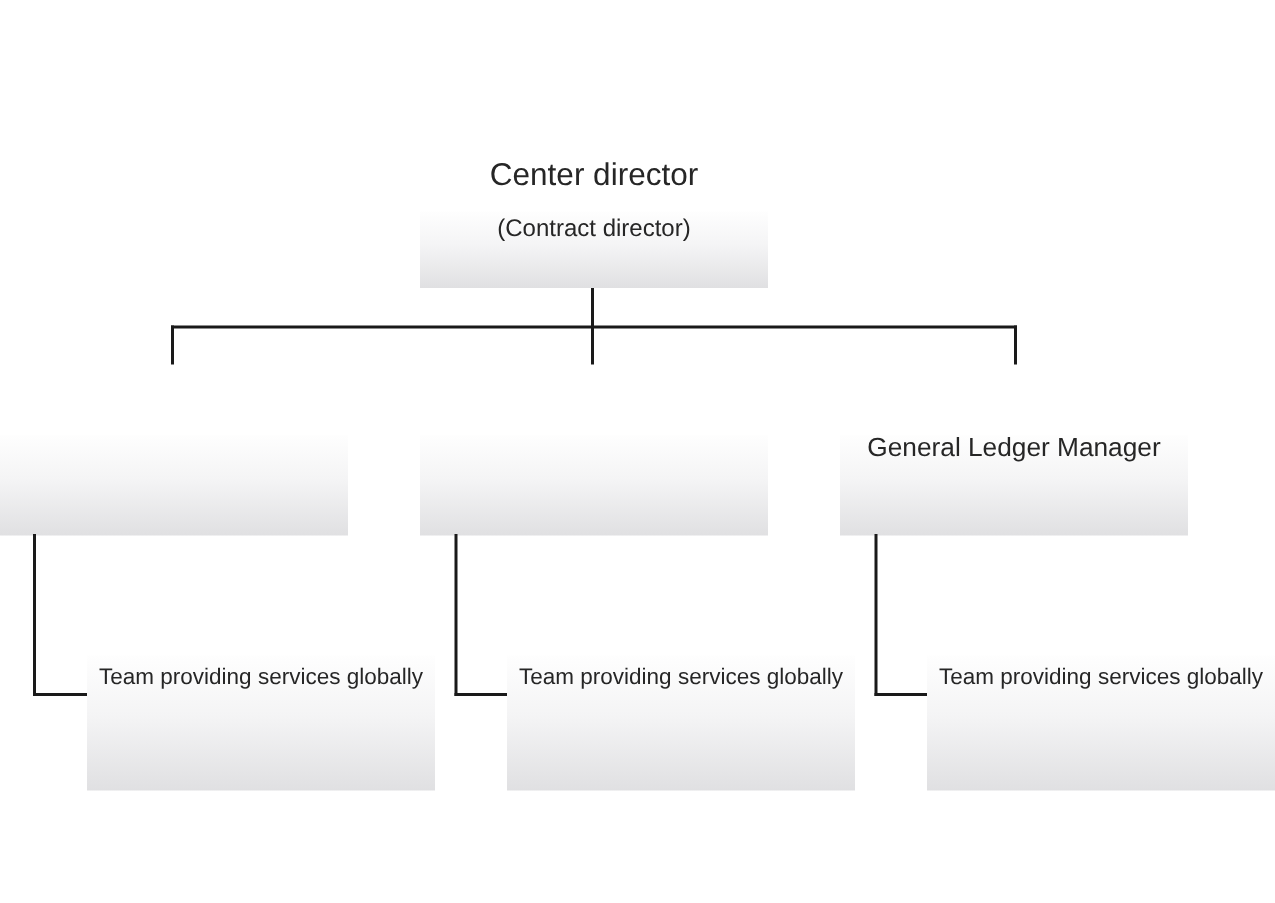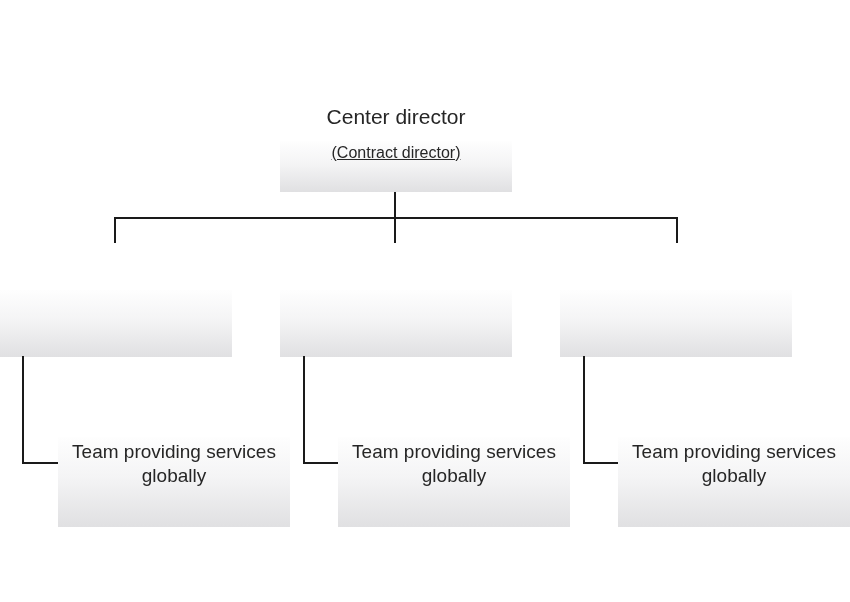--- a/index.html
+++ b/index.html
@@ -33,47 +33,48 @@
   }
   .director-subtitle {
     font-size: 16px;
     line-height: 22px;
   }
   .manager-label {
     font-size: 17.5px;
     line-height: 24px;
   }
   .team-label {
-    font-size: 19px;
+    font-size: 15px;
     line-height: 24px;
   }
   .line {
     position: absolute;
     background: #1a1a1a;
   }
 </style>
 </head>
 <body>
 
 <div class="canvas">
 
   <div class="box" style="left:280px; top:141px; width:232px; height:51px;"></div>
   <div class="label director-title" style="left:280px; top:103px; width:232px;">Center director</div>
-  <div class="label director-subtitle" style="left:280px; top:142px; width:232px;text-decoration:underline;">(Contract director)</div>
+  <div class="label director-subtitle" style="left:280px; top:142px; width:232px;">(Contract director)</div>
 
   <div class="line" style="left:394px; top:192px; width:2px; height:51px;"></div>
   <div class="line" style="left:114px; top:217px; width:564px; height:2px;"></div>
   <div class="line" style="left:114px; top:217px; width:2px; height:26px;"></div>
   <div class="line" style="left:676px; top:217px; width:2px; height:26px;"></div>
 
   <div class="box" style="left:0px; top:290px; width:232px; height:67px;"></div>
 
   <div class="box" style="left:280px; top:290px; width:232px; height:67px;"></div>
 
   <div class="box" style="left:560px; top:290px; width:232px; height:67px;"></div>
+  <div class="label manager-label" style="left:560px; top:286px; width:232px;">General Ledger Manager</div>
 
   <div class="line" style="left:22px; top:356px; width:2px; height:108px;"></div>
   <div class="line" style="left:22px; top:462px; width:36px; height:2px;"></div>
 
   <div class="line" style="left:303px; top:356px; width:2px; height:108px;"></div>
   <div class="line" style="left:303px; top:462px; width:36px; height:2px;"></div>
 
   <div class="line" style="left:583px; top:356px; width:2px; height:108px;"></div>
   <div class="line" style="left:583px; top:462px; width:36px; height:2px;"></div>
 

